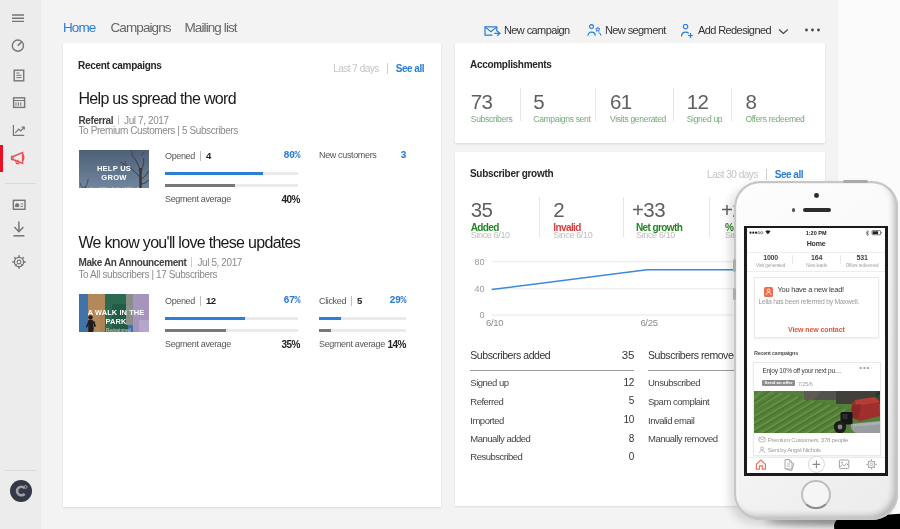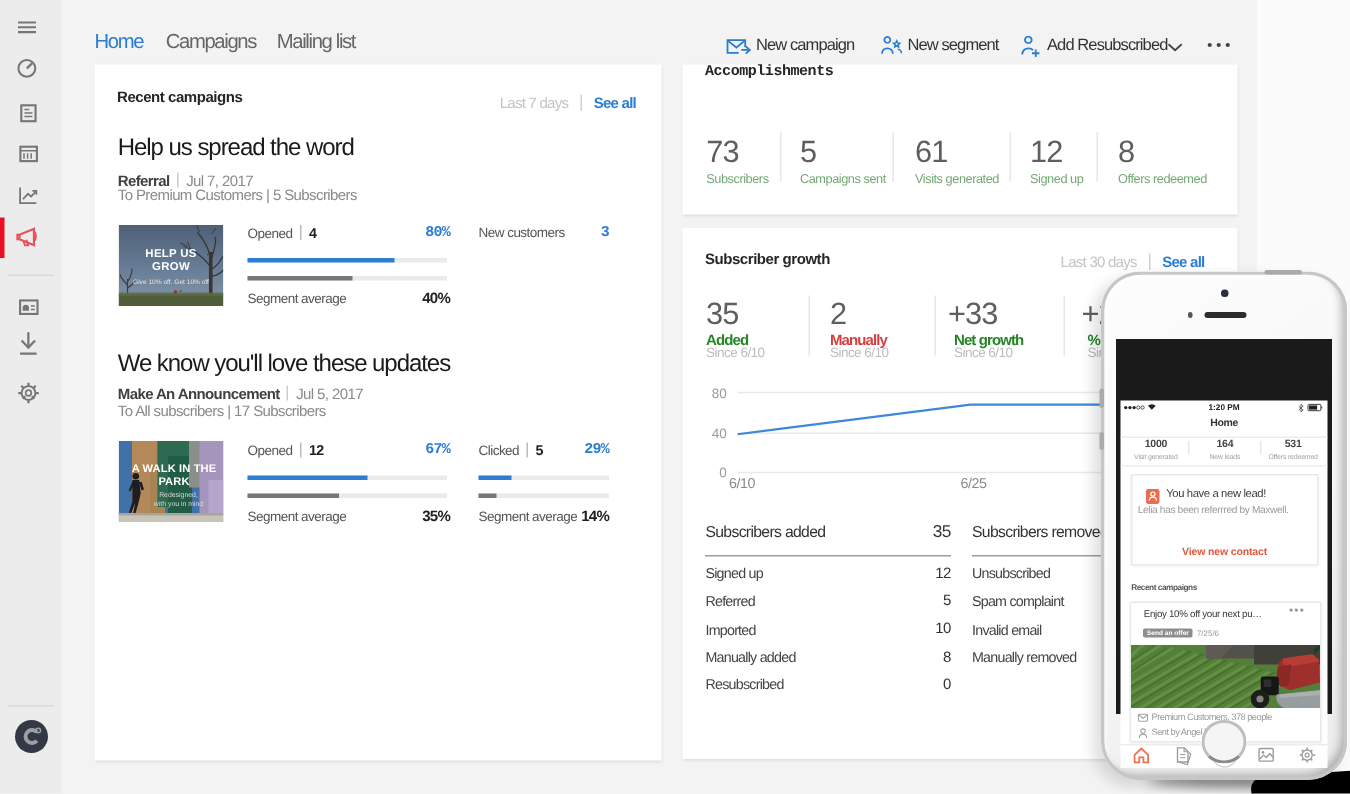--- a/index.html
+++ b/index.html
@@ -26,21 +26,21 @@
 
 #leftcard { left:63px; top:43px; width:378px; height:464px; }
 .cardhead { position:absolute; font-size:10px; font-weight:700; letter-spacing:-0.3px; color:#262626; }
 .range { position:absolute; font-size:10px; letter-spacing:-0.5px; color:#c4c4c4; white-space:nowrap; }
 .range b { color:#2b7cd3; font-weight:700; }
 .range .sep { display:inline-block; width:1px; height:11px; background:#d0d0d0; margin:0 8px; vertical-align:-2px; }
 .ctitle { position:absolute; font-size:16px; letter-spacing:-0.7px; color:#1a1a1a; white-space:nowrap; }
 .meta { position:absolute; font-size:10px; letter-spacing:-0.4px; color:#8a8a8a; white-space:nowrap; }
 .meta b { color:#404040; font-weight:700; }
 .meta .bar { display:inline-block; width:1px; height:10px; background:#ccc; margin:0 5px; vertical-align:-1px; }
-.thumb { position:absolute; left:15.5px; width:70px; height:54px; overflow:hidden; }
+.thumb { position:absolute; left:15.5px; width:70px; height:38px; overflow:hidden; }
 .statlab { position:absolute; font-size:9px; letter-spacing:-0.35px; color:#555; white-space:nowrap; }
 .statlab .bar { display:inline-block; width:1px; height:10px; background:#bbb; margin:0 5px; vertical-align:-1.5px; }
 .statlab b { color:#222; font-size:9.5px; }
 .pct { position:absolute; font-size:10px; font-weight:700; letter-spacing:-0.5px; text-align:right; }
 .track { position:absolute; height:3px; background:#eaeaea; }
 .fillb { height:3px; background:#2e7ed3; }
 .filld { height:3px; background:#777; }
 
 
 #acccard { left:455px; top:43px; width:370px; height:100px; }
@@ -63,21 +63,21 @@
   background:linear-gradient(145deg,#fdfdfd 0%,#f7f7f7 50%,#ebebeb 100%);
   box-shadow:inset 0 0 0 2.2px #c6c6c6, inset 3px 3px 3px rgba(255,255,255,0.95), inset -4px -4px 6px rgba(0,0,0,0.25), -5px 4px 9px rgba(0,0,0,0.13);
 }
 .volbtn { position:absolute; left:-1.5px; width:3px; background:#aaa; border-radius:2px; }
 #powerbtn { position:absolute; left:109px; top:-1.5px; width:25px; height:3px; background:#aaa; border-radius:2px; }
 #camera { position:absolute; left:79.9px; top:11.5px; width:4.8px; height:4.8px; border-radius:50%; background:#26303e; }
 #speaker { position:absolute; left:69px; top:26.8px; width:27.5px; height:3.8px; border-radius:2px; background:#2c2c2c; }
 #dot2 { position:absolute; left:57.7px; top:26.8px; width:3.6px; height:3.6px; border-radius:50%; background:#555; }
 #homebtn { position:absolute; left:67.3px; top:298.3px; width:29.8px; height:29.8px; border-radius:50%; background:#f5f5f5; border:2px solid #bfbfbf; border-bottom-color:#8a8a8a; }
 #screen { position:absolute; left:10.3px; top:44.2px; width:143.5px; height:250px; background:#1a1a1a; padding:2.8px; }
-#screenin { position:relative; width:100%; height:100%; background:#fff; overflow:hidden;margin-top:39px; }
+#screenin { position:relative; width:100%; height:100%; background:#fff; overflow:hidden; }
 .p-abs { position:absolute; }
 .p-sep { position:absolute; left:0; width:100%; height:1px; background:#ededed; }
 </style>
 </head>
 <body>
 
 <div id="rightstrip" class="abs"></div>
 
 <div id="sidebar" class="abs"></div>
 <div id="redbar" class="abs"></div>
@@ -156,21 +156,21 @@
   </g>
 
   <g fill="#444">
     <circle cx="322.5" cy="6" r="1.4"></circle>
       <circle cx="328.5" cy="6" r="1.4"></circle>
       <circle cx="334.5" cy="6" r="1.4"></circle>
   </g>
 </svg>
 <div class="topbtn" style="left:504px;">New campaign</div>
 <div class="topbtn" style="left:605px;">New segment</div>
-<div class="topbtn" style="left:698px;">Add Resubscribed</div>
+<div class="topbtn" style="left:698px;">Add Redesigned</div>
 
 <div id="leftcard" class="card">
   <div class="cardhead" style="left:15px; top:17px;">Recent campaigns</div>
   <div class="range" style="right:17px; top:19.5px;">Last 7 days<span class="sep"></span><b>See all</b></div>
 
   <div class="ctitle" style="left:15.5px; top:47px;">Help us spread the word</div>
   <div class="meta" style="left:15.5px; top:71.5px;"><b>Referral</b><span class="bar"></span>Jul 7, 2017</div>
   <div class="meta" style="left:15.5px; top:82px;">To Premium Customers | 5 Subscribers</div>
 
   <div class="thumb" style="top:107px;" id="thumb1">
@@ -263,21 +263,21 @@
       <div class="fillb" style="width:22px;"></div>
     </div>
   <div class="track" style="left:256px; top:286px; width:87px;">
       <div class="filld" style="width:12px;"></div>
     </div>
   <div class="statlab" style="left:256px; top:296px;">Segment average</div>
   <div class="pct" style="left:293px; top:296px; width:50px; color:#222;">14%</div>
 </div>
 
 <div id="acccard" class="card">
-  <div class="cardhead" style="left:15px; top:0;font-family:Liberation Mono, monospace;">Accomplishments</div>
+  <div class="cardhead" style="left:15px; top:16px;">Accomplishments</div>
   <div class="bignum" style="left:15.8px; top:46.5px;">73</div>
   <div class="grnlab" style="left:15.8px; top:71px;">Subscribers</div>
   <div class="vdiv" style="left:64.6px; top:45px; height:33px;"></div>
   <div class="bignum" style="left:78.3px; top:46.5px;">5</div>
   <div class="grnlab" style="left:78.3px; top:71px;">Campaigns sent</div>
   <div class="vdiv" style="left:140.4px; top:45px; height:33px;"></div>
   <div class="bignum" style="left:155px; top:46.5px;">61</div>
   <div class="grnlab" style="left:155px; top:71px;">Visits generated</div>
   <div class="vdiv" style="left:217.5px; top:45px; height:33px;"></div>
   <div class="bignum" style="left:231.7px; top:46.5px;">12</div>
@@ -290,21 +290,21 @@
 <div id="growcard" class="card">
   <div class="cardhead" style="left:15px; top:16px;">Subscriber growth</div>
   <div class="range" style="right:22px; top:16.5px;">Last 30 days<span class="sep"></span><b>See all</b></div>
 
   <div class="bignum" style="left:15.7px; top:46px;">35</div>
   <div class="glab" style="left:15.7px; top:69.5px; color:#258525;">Added</div>
   <div class="since" style="left:15.7px; top:77.5px;">Since 6/10</div>
   <div class="vdiv" style="left:84.4px; top:45px; height:40px;"></div>
 
   <div class="bignum" style="left:98.3px; top:46px;">2</div>
-  <div class="glab" style="left:98.3px; top:69.5px; color:#d43f3f;">Manually</div>
+  <div class="glab" style="left:98.3px; top:69.5px; color:#d43f3f;">Invalid</div>
   <div class="since" style="left:98.3px; top:77.5px;">Since 6/10</div>
   <div class="vdiv" style="left:167.6px; top:45px; height:40px;"></div>
 
   <div class="bignum" style="left:177px; top:46px;">+33</div>
   <div class="glab" style="left:181px; top:69.5px; color:#258525;">Net growth</div>
   <div class="since" style="left:181px; top:77.5px;">Since 6/10</div>
   <div class="vdiv" style="left:253.9px; top:45px; height:40px;"></div>
 
   <div class="bignum" style="left:266px; top:46px;">+21</div>
   <div class="glab" style="left:270px; top:69.5px; color:#258525;">% Growth</div>

